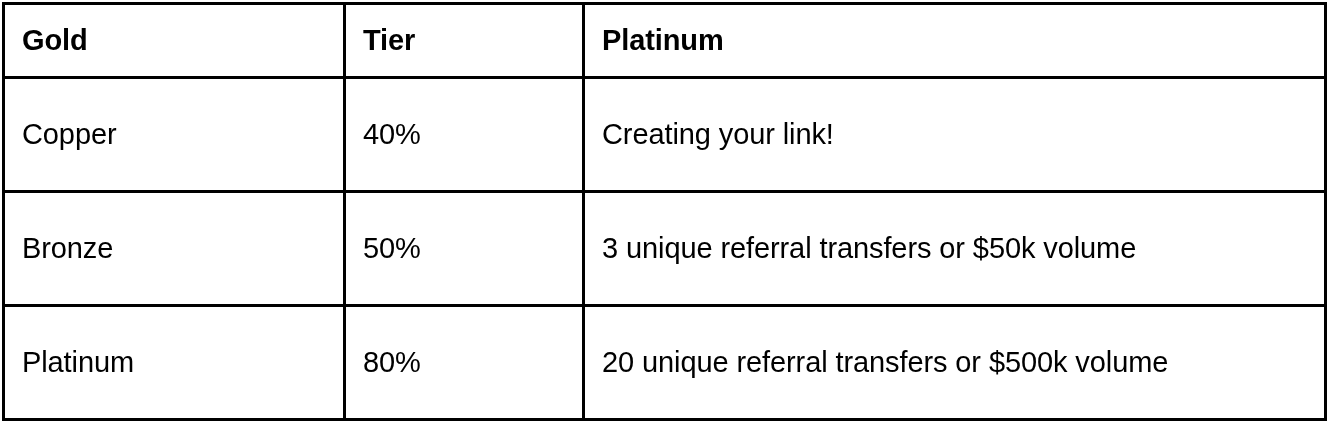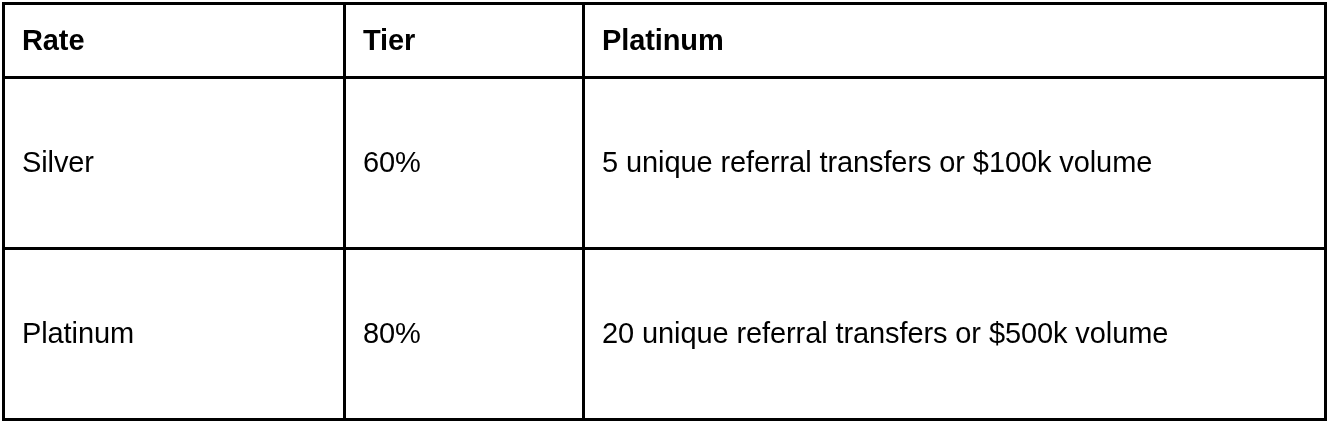--- a/index.html
+++ b/index.html
@@ -64,30 +64,35 @@
 
 <div class="table-wrap">
   <table class="tier-table">
     <colgroup>
       <col class="col-tier">
       <col class="col-rate">
       <col class="col-req">
     </colgroup>
     <thead>
       <tr>
-        <th>Rate</th>
+        <th>Gold</th>
         <th>Tier</th>
         <th>Platinum</th>
       </tr>
     </thead>
     <tbody>
       <tr>
-        <td>Silver</td>
-        <td>60%</td>
-        <td>5 unique referral transfers or $100k volume</td>
+        <td>Copper</td>
+        <td>40%</td>
+        <td>Creating your link!</td>
+      </tr>
+      <tr>
+        <td>Bronze</td>
+        <td>50%</td>
+        <td>3 unique referral transfers or $50k volume</td>
       </tr>
       <tr>
         <td>Platinum</td>
         <td>80%</td>
         <td>20 unique referral transfers or $500k volume</td>
       </tr>
     </tbody>
   </table>
 </div>
 

